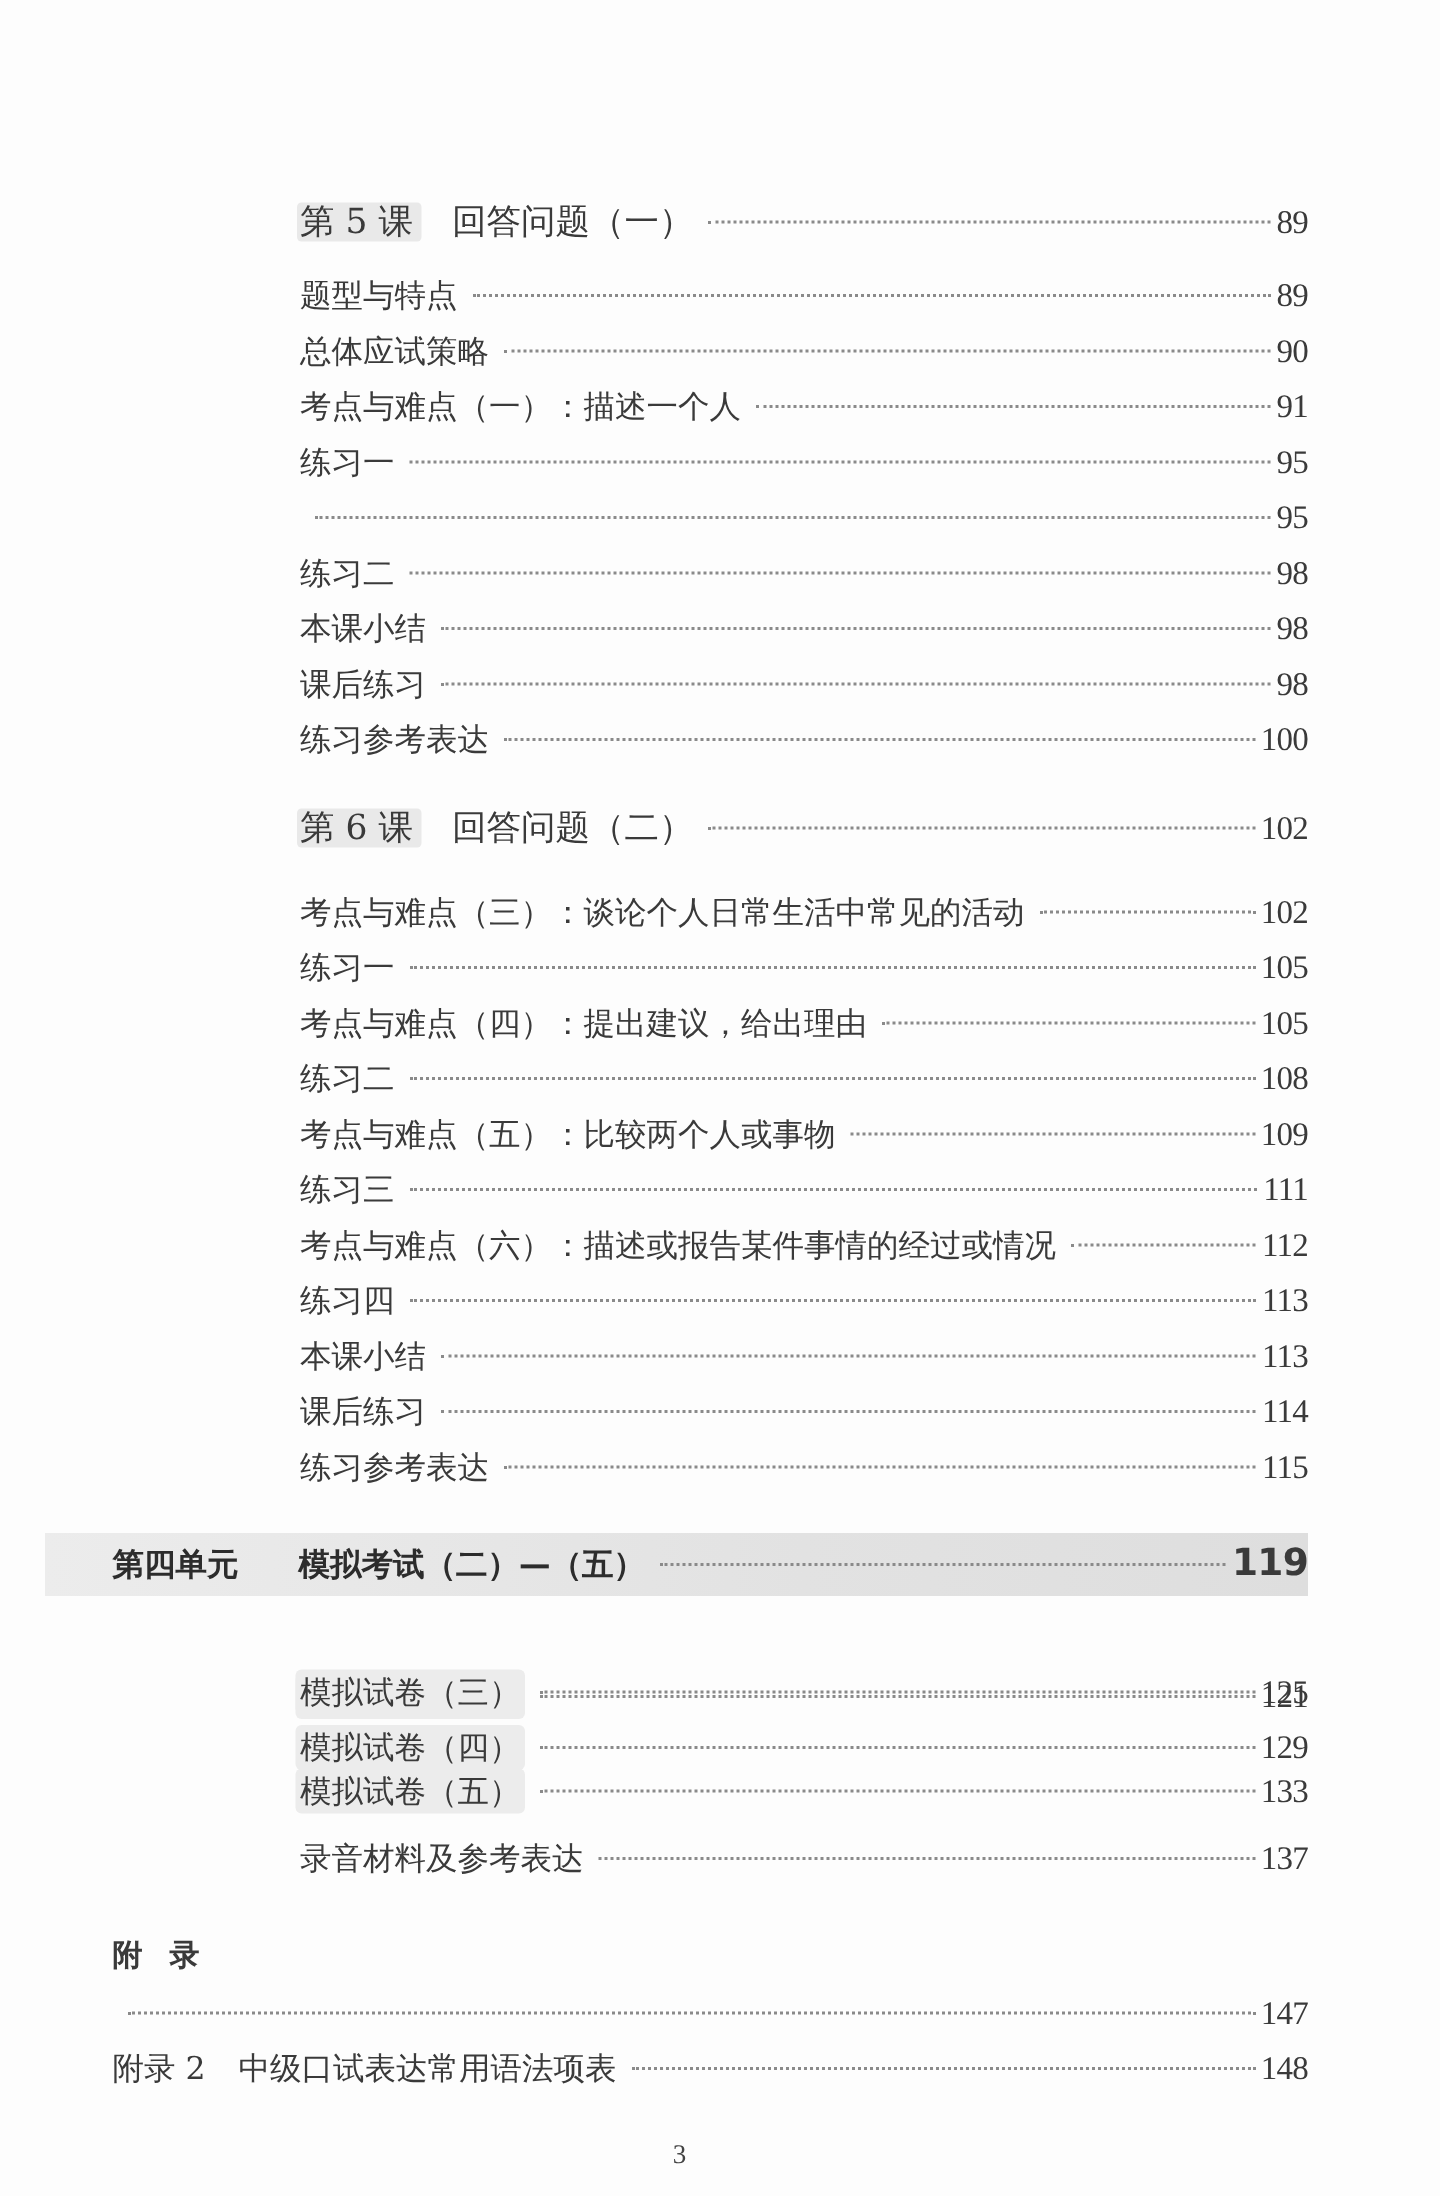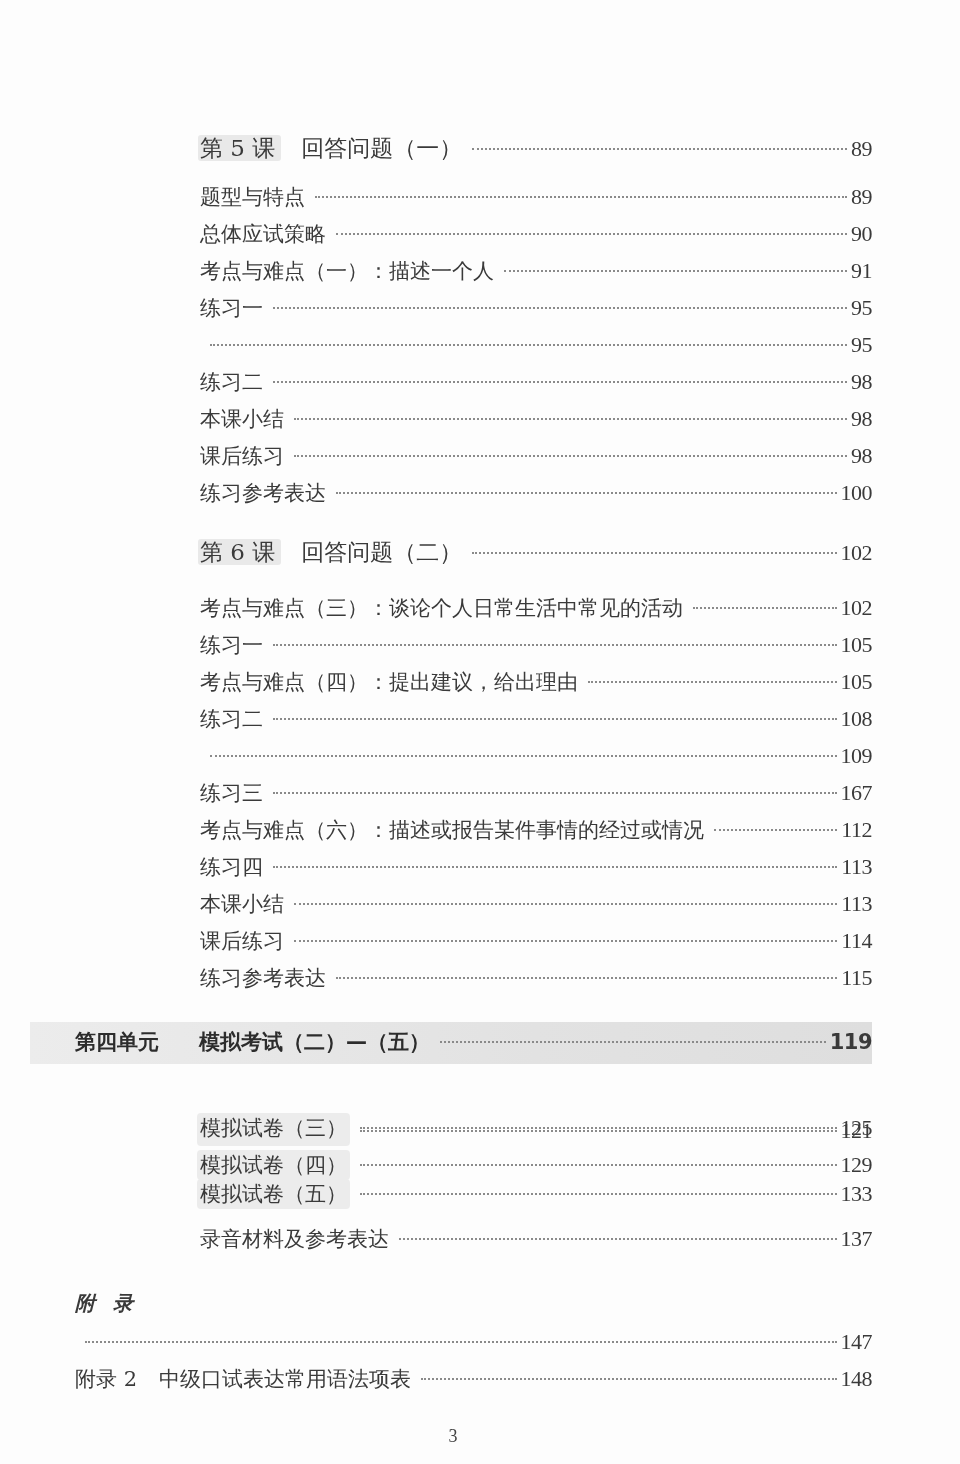--- a/index.html
+++ b/index.html
@@ -49,38 +49,37 @@
   }
   .unit .label {
     font-family: "DejaVu Sans", "Liberation Sans", sans-serif;
     font-weight: bold;
     font-size: 21px;
     color: #2c2c2c;
   }
   .unit .page {
     font-family: "DejaVu Sans", "Liberation Sans", sans-serif;
     font-weight: bold;
-    font-size: 21px;
+    font-size: 25px;
   }
   .unit .title { margin-left: 40px; }
   .chip {
     background: #ececec;
     border-radius: 4px;
     padding: 0 3px;
     margin-left: -3px;
   }
   .appendix-head {
     position: absolute;
     left: 75px; top: 1290px;
     font-family: "DejaVu Sans", "Liberation Sans", sans-serif;
     font-weight: bold;
     font-size: 20px;
     letter-spacing: 18px;
     color: #3a3a3a;
-    font-style: italic;
   }
   .appx .num { margin-right: 22px; }
   .page-number {
     position: absolute;
     left: 0; width: 906px; top: 1426px;
     text-align: center;
     font-family: "Liberation Serif", serif;
     font-size: 18px;
     color: #444;
   }
@@ -159,27 +158,28 @@
     <span class="label">考点与难点（四）：提出建议，给出理由</span>
     <span class="leader"></span>
     <span class="page">105</span>
   </div>
 <div class="row" style="left:200px; top:704px; width:672px;">
     <span class="label">练习二</span>
     <span class="leader"></span>
     <span class="page">108</span>
   </div>
 <div class="row" style="left:200px; top:741px; width:672px;">
+    <span class="label">考点与难点（五）：比较两个人或事物</span>
     <span class="leader"></span>
     <span class="page">109</span>
   </div>
 <div class="row" style="left:200px; top:778px; width:672px;">
     <span class="label">练习三</span>
     <span class="leader"></span>
-    <span class="page">167</span>
+    <span class="page">111</span>
   </div>
 <div class="row" style="left:200px; top:815px; width:672px;">
     <span class="label">考点与难点（六）：描述或报告某件事情的经过或情况</span>
     <span class="leader"></span>
     <span class="page">112</span>
   </div>
 <div class="row" style="left:200px; top:852px; width:672px;">
     <span class="label">练习四</span>
     <span class="leader"></span>
     <span class="page">113</span>

